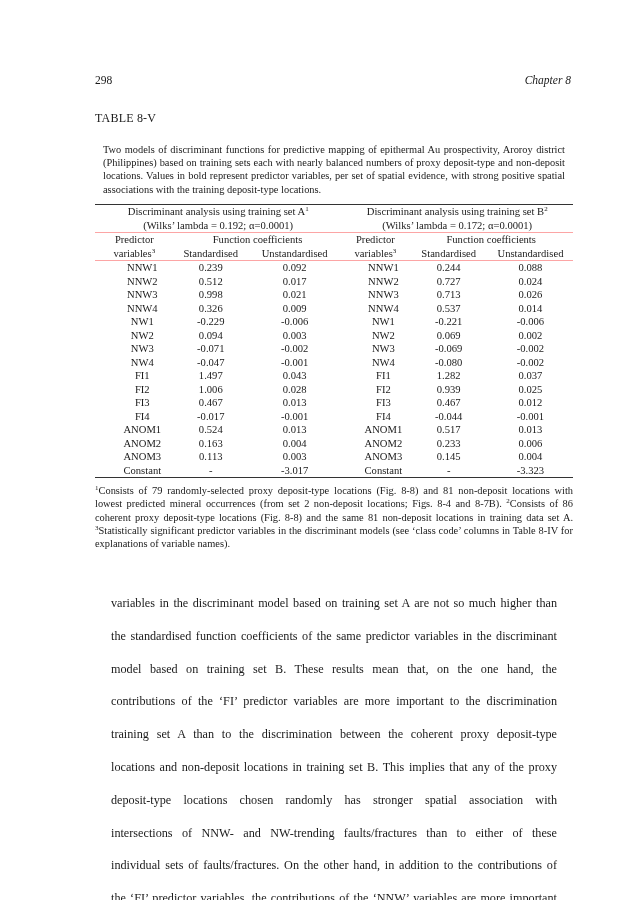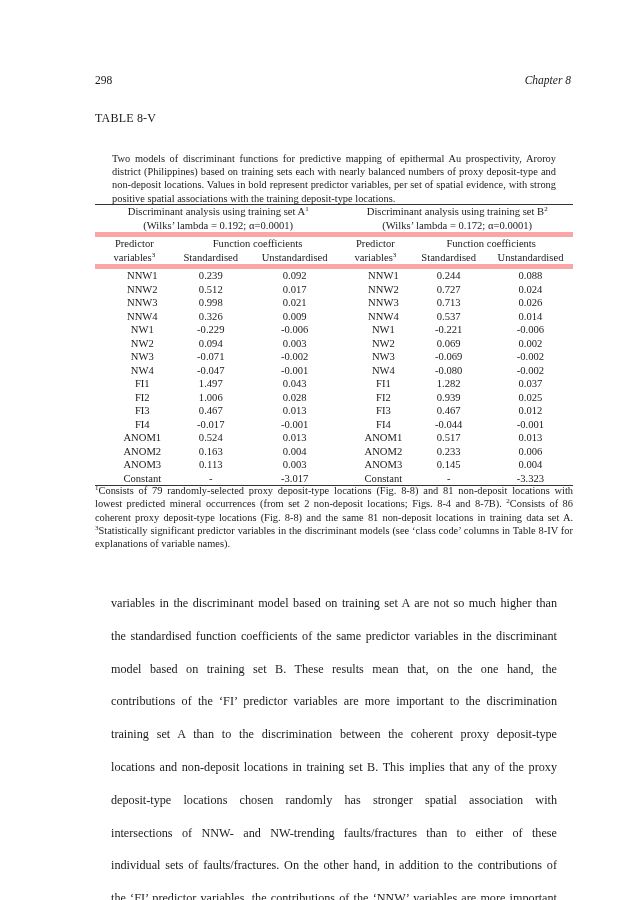--- a/index.html
+++ b/index.html
@@ -17,28 +17,28 @@
     .running-header .chapter { font-style: italic; }
     .table-label {
       position: absolute; left: 79px; top: 111px;
       font-size: 12px; letter-spacing: 0.2px;
     }
     .caption {
       position: absolute; left: 79px; top: 135px; width: 478px;
       font-size: 10.4px; line-height: 13.2px; text-align: justify;
       text-align-last: left;
     }
-    .caption p { margin: 17px; }
+    .caption p { margin: 8px; }
     table.data {
       position: absolute; left: 79px; top: 204px; width: 478px;
       border-collapse: collapse; font-size: 10.6px; line-height: 13.5px;
     }
     table.data td, table.data th { padding: 0; font-weight: normal; text-align: center; white-space: nowrap; }
     .top-rule { border-top: 1.3px solid #333; font-family: Liberation Serif, serif; }
-    .mid-rule td, .mid-rule th { border-bottom: 5px solid #fca5a5; font-family: Liberation Serif, serif; }
+    .mid-rule td, .mid-rule th { border-bottom: 1px solid #fca5a5; font-family: Liberation Serif, serif; }
     .bot-rule td { border-bottom: 1.3px solid #333; }
     .var-cell { text-align: right; padding-left: 16px !important; }
     .bold { font-weight: bold; }
     sup { font-size: 7px; line-height: 0; vertical-align: 4px; }
     .col-var { width: 74px; }
     .col-std { width: 70px; }
     .col-uns { width: 88px; }
     .col-varB { width: 64px; }
     .col-stdB { width: 74px; }
     .col-unsB { width: 80px; }

